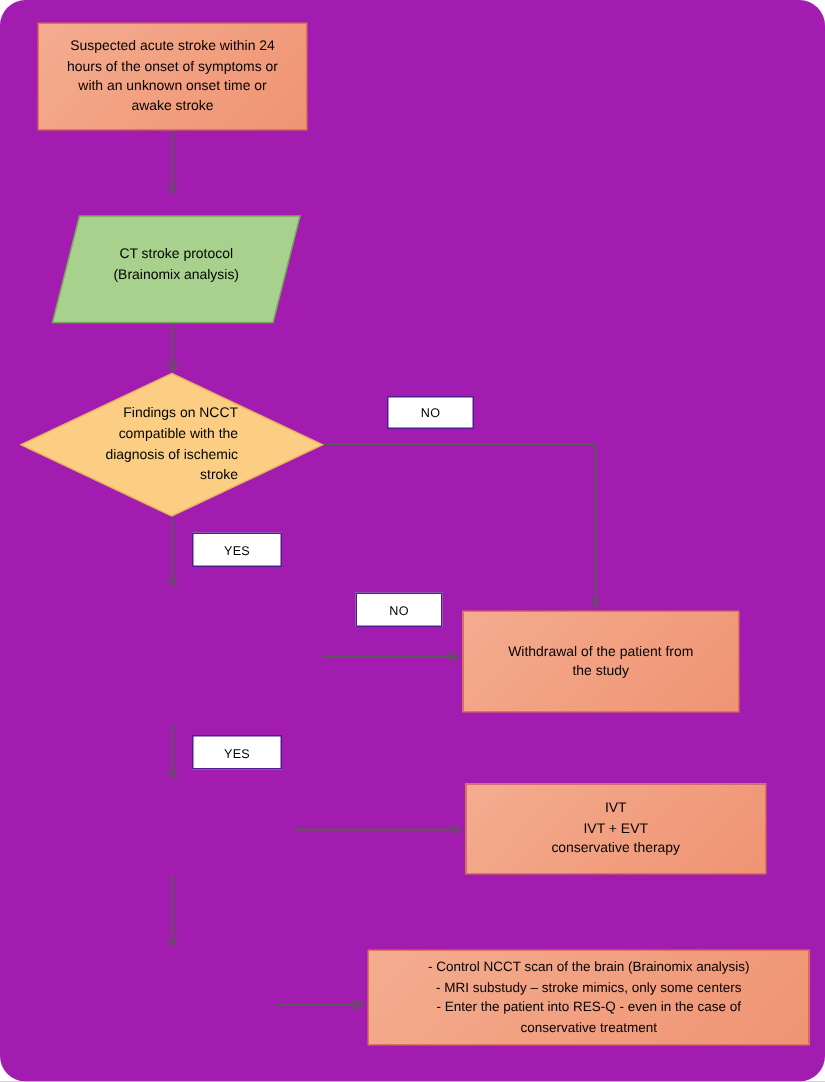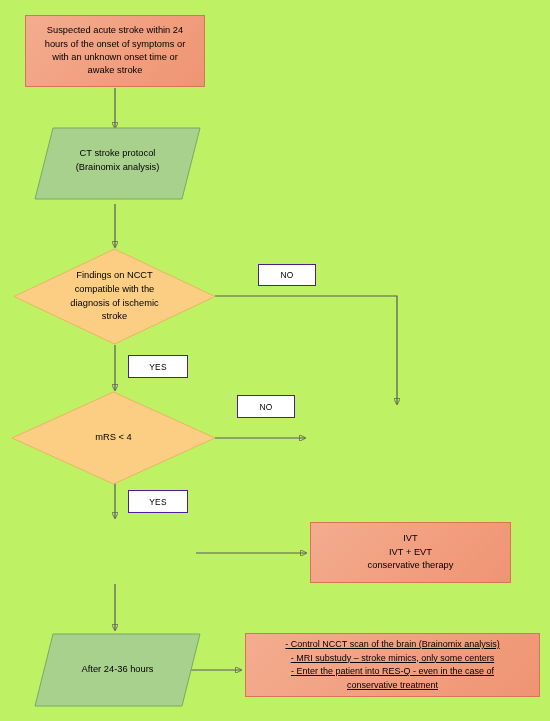--- a/index.html
+++ b/index.html
@@ -7,22 +7,23 @@
     padding: 0;
     background: #ffffff;
   }
   body {
     font-family: "Liberation Sans", sans-serif;
   }
   #flowchart {
     position: relative;
     width: 550px;
     height: 721px;
-    background: #bef264;
+    background: #a21caf;
     overflow: hidden;
+    border-radius: 17px;
   }
   .node {
     position: absolute;
     box-sizing: border-box;
     display: flex;
     align-items: center;
     justify-content: center;
     text-align: center;
     color: #000000;
     font-size: 9.3px;
@@ -71,21 +72,21 @@
     left: 0; top: 0;
     overflow: visible;
   }
   .dia-wrap .txt {
     position: absolute;
     left: 0; top: 0;
     width: 100%; height: 100%;
     display: flex;
     align-items: center;
     justify-content: center;
-    text-align: center;
+    text-align: right;
     font-size: 9.3px;
     line-height: 1.5;
     color: #000;
     white-space: pre-line;
   }
 
   
   .lbl {
     position: absolute;
     box-sizing: border-box;
@@ -144,21 +145,21 @@
     <line x1="184" y1="670" x2="241" y2="670" marker-end="url(#arrow)"></line>
   </svg>
 
   <div class="node rect-salmon" style="left:25px; top:15px; width:180px; height:72px;">
     <span class="txt">Suspected acute stroke within 24
 hours of the onset of symptoms or
 with an unknown onset time or
 awake stroke</span>
   </div>
 
-  <div class="para-wrap" style="left:35px; top:128px; width:165px; height:65px;">
+  <div class="para-wrap" style="left:35px; top:144px; width:165px; height:65px;">
     <svg width="165" height="71" viewBox="0 0 165 71" xmlns="http://www.w3.org/2000/svg">
       <polygon points="18,0 165,0 147,71 0,71" fill="#a9d18e" stroke="#7aa860" stroke-width="1"></polygon>
     </svg>
     <span class="txt">CT stroke protocol
 (Brainomix analysis)</span>
   </div>
 
   <div class="dia-wrap" style="left:14px; top:249px; width:201px; height:95px;">
     <svg width="201" height="95" viewBox="0 0 201 95" xmlns="http://www.w3.org/2000/svg">
       <polygon points="100.5,0 201,47.5 100.5,95 0,47.5" fill="#fbce84" stroke="#e8b65f" stroke-width="1"></polygon>
@@ -170,50 +171,42 @@
   </div>
 
   <div class="lbl" style="left:258px; top:264px; width:58px; height:22px;">
     <span>NO</span>
   </div>
 
   <div class="lbl" style="left:128px; top:355px; width:60px; height:23px;">
     <span>YES</span>
   </div>
 
-  <div class="dia-wrap" style="left:12px; top:392px; width:203px; height:92px;">
-    <svg width="203" height="92" viewBox="0 0 203 92" xmlns="http://www.w3.org/2000/svg">
-      <polygon points="101.5,0 203,46 101.5,92 0,46" fill="#fbce84" stroke="#e8b65f" stroke-width="1"></polygon>
-    </svg>
-    <span class="txt">mRS &lt; 4</span>
-  </div>
 
   <div class="lbl" style="left:237px; top:395px; width:58px; height:23px;">
     <span>NO</span>
   </div>
 
   <div class="lbl" style="left:128px; top:490px; width:60px; height:23px;">
     <span>YES</span>
   </div>
 
+  <div class="node rect-salmon" style="left:308px; top:407px; width:185px; height:68px;">
+    <span class="txt">Withdrawal of the patient from
+the study</span>
+  </div>
 
 
   <div class="node rect-salmon" style="left:310px; top:522px; width:201px; height:61px;">
     <span class="txt">IVT
 IVT + EVT
 conservative therapy</span>
   </div>
 
-  <div class="para-wrap" style="left:35px; top:634px; width:165px; height:72px;">
-    <svg width="165" height="72" viewBox="0 0 165 72" xmlns="http://www.w3.org/2000/svg">
-      <polygon points="18,0 165,0 147,72 0,72" fill="#a9d18e" stroke="#7aa860" stroke-width="1"></polygon>
-    </svg>
-    <span class="txt">After 24-36 hours</span>
-  </div>
-
-  <div class="node rect-salmon" style="left:245px; top:633px; width:295px; height:64px;text-decoration:underline;">
+
+  <div class="node rect-salmon" style="left:245px; top:633px; width:295px; height:64px;">
     <span class="txt" style="font-size:9px; line-height:1.5;">- Control NCCT scan of the brain (Brainomix analysis)
 - MRI substudy – stroke mimics, only some centers
 - Enter the patient into RES-Q - even in the case of
 conservative treatment</span>
   </div>
 
 </div>
 
 </body></html>

